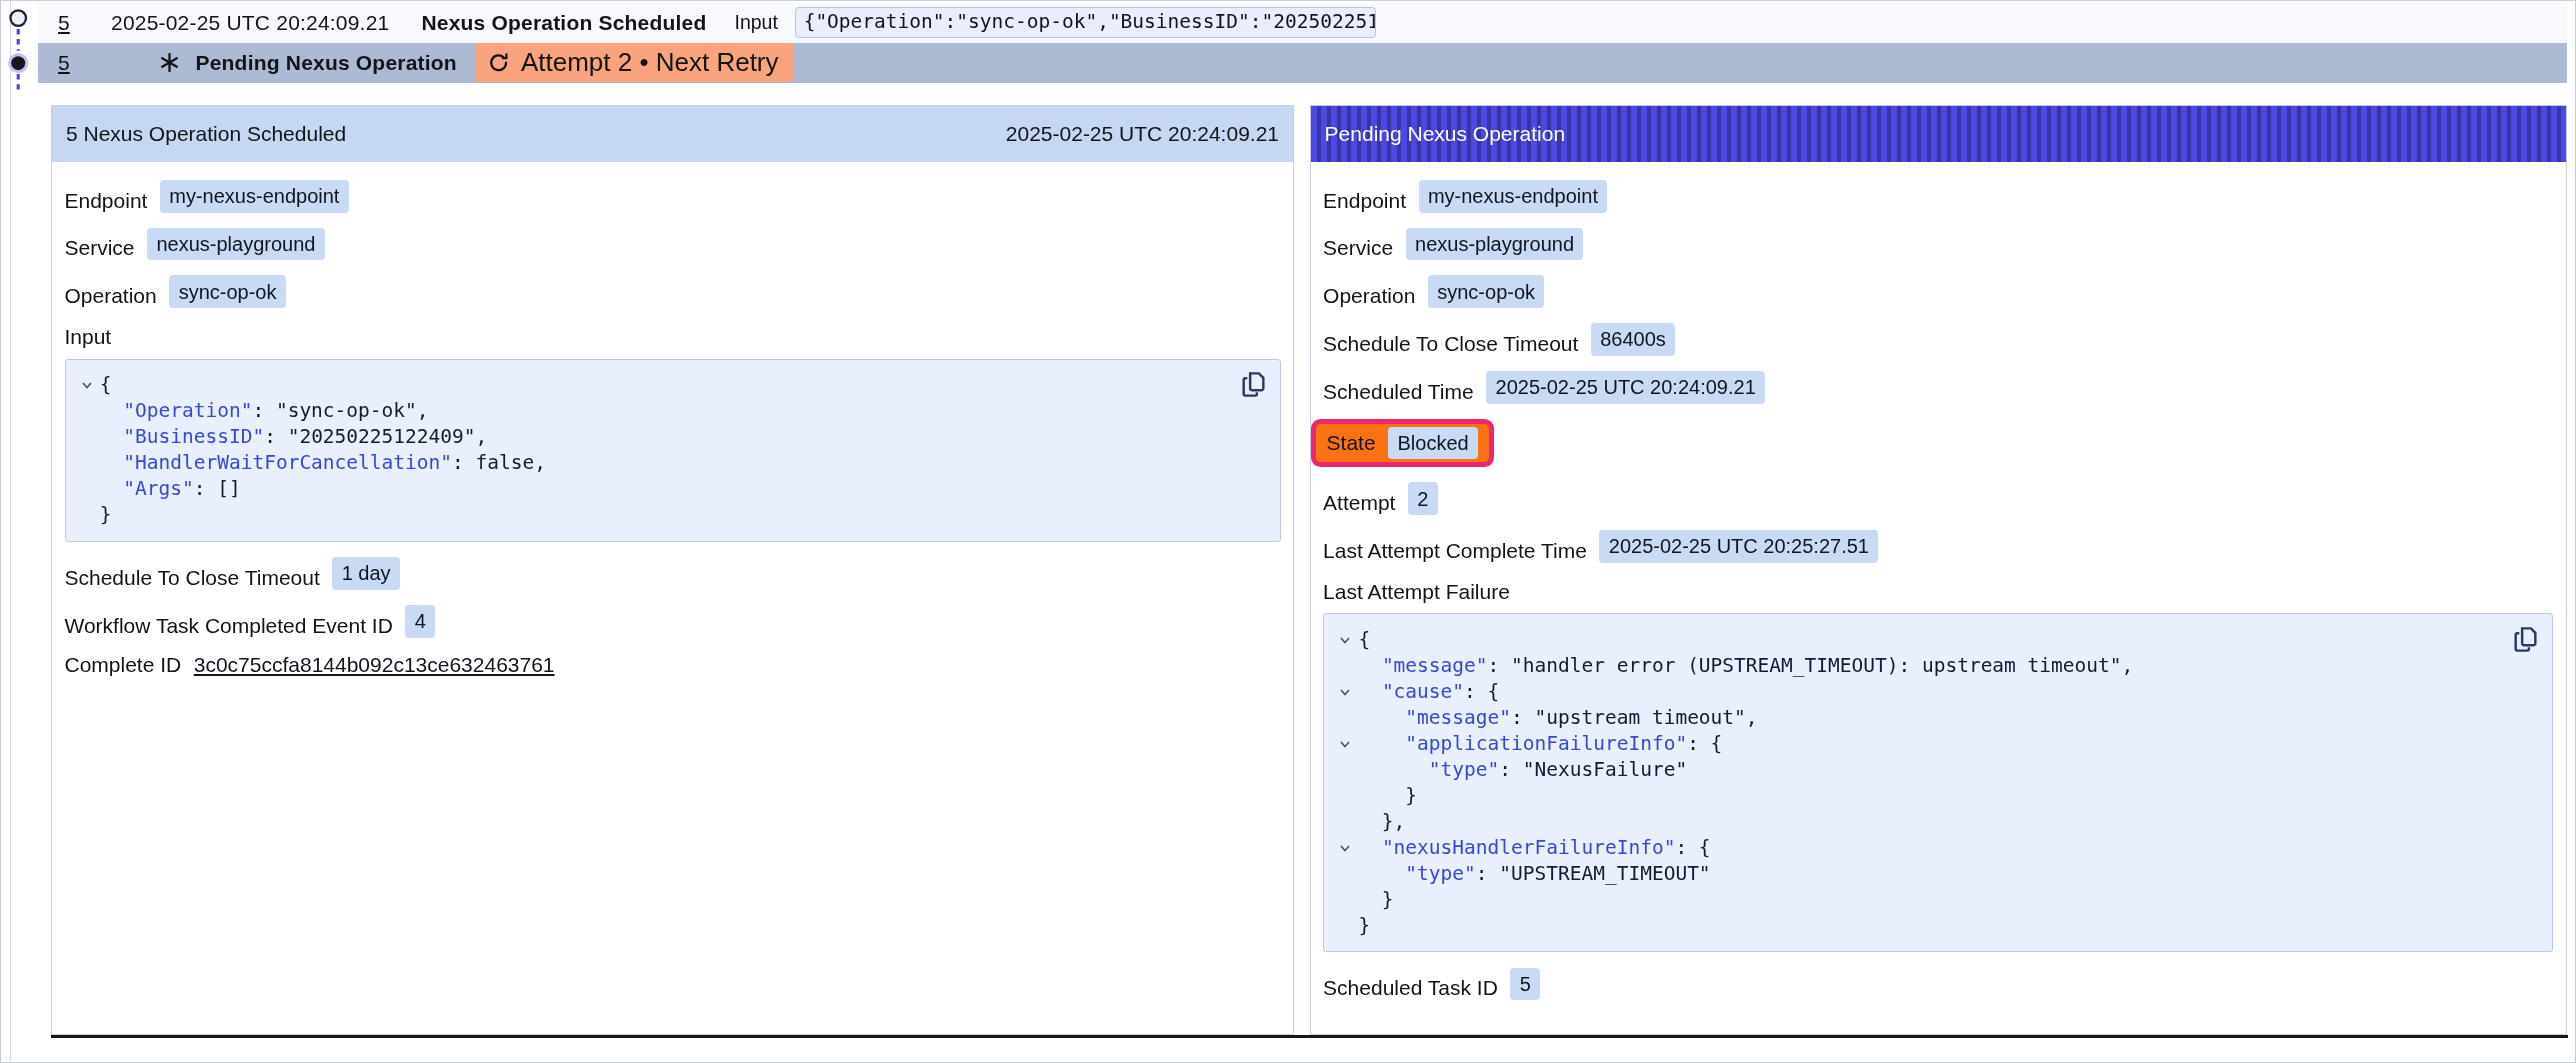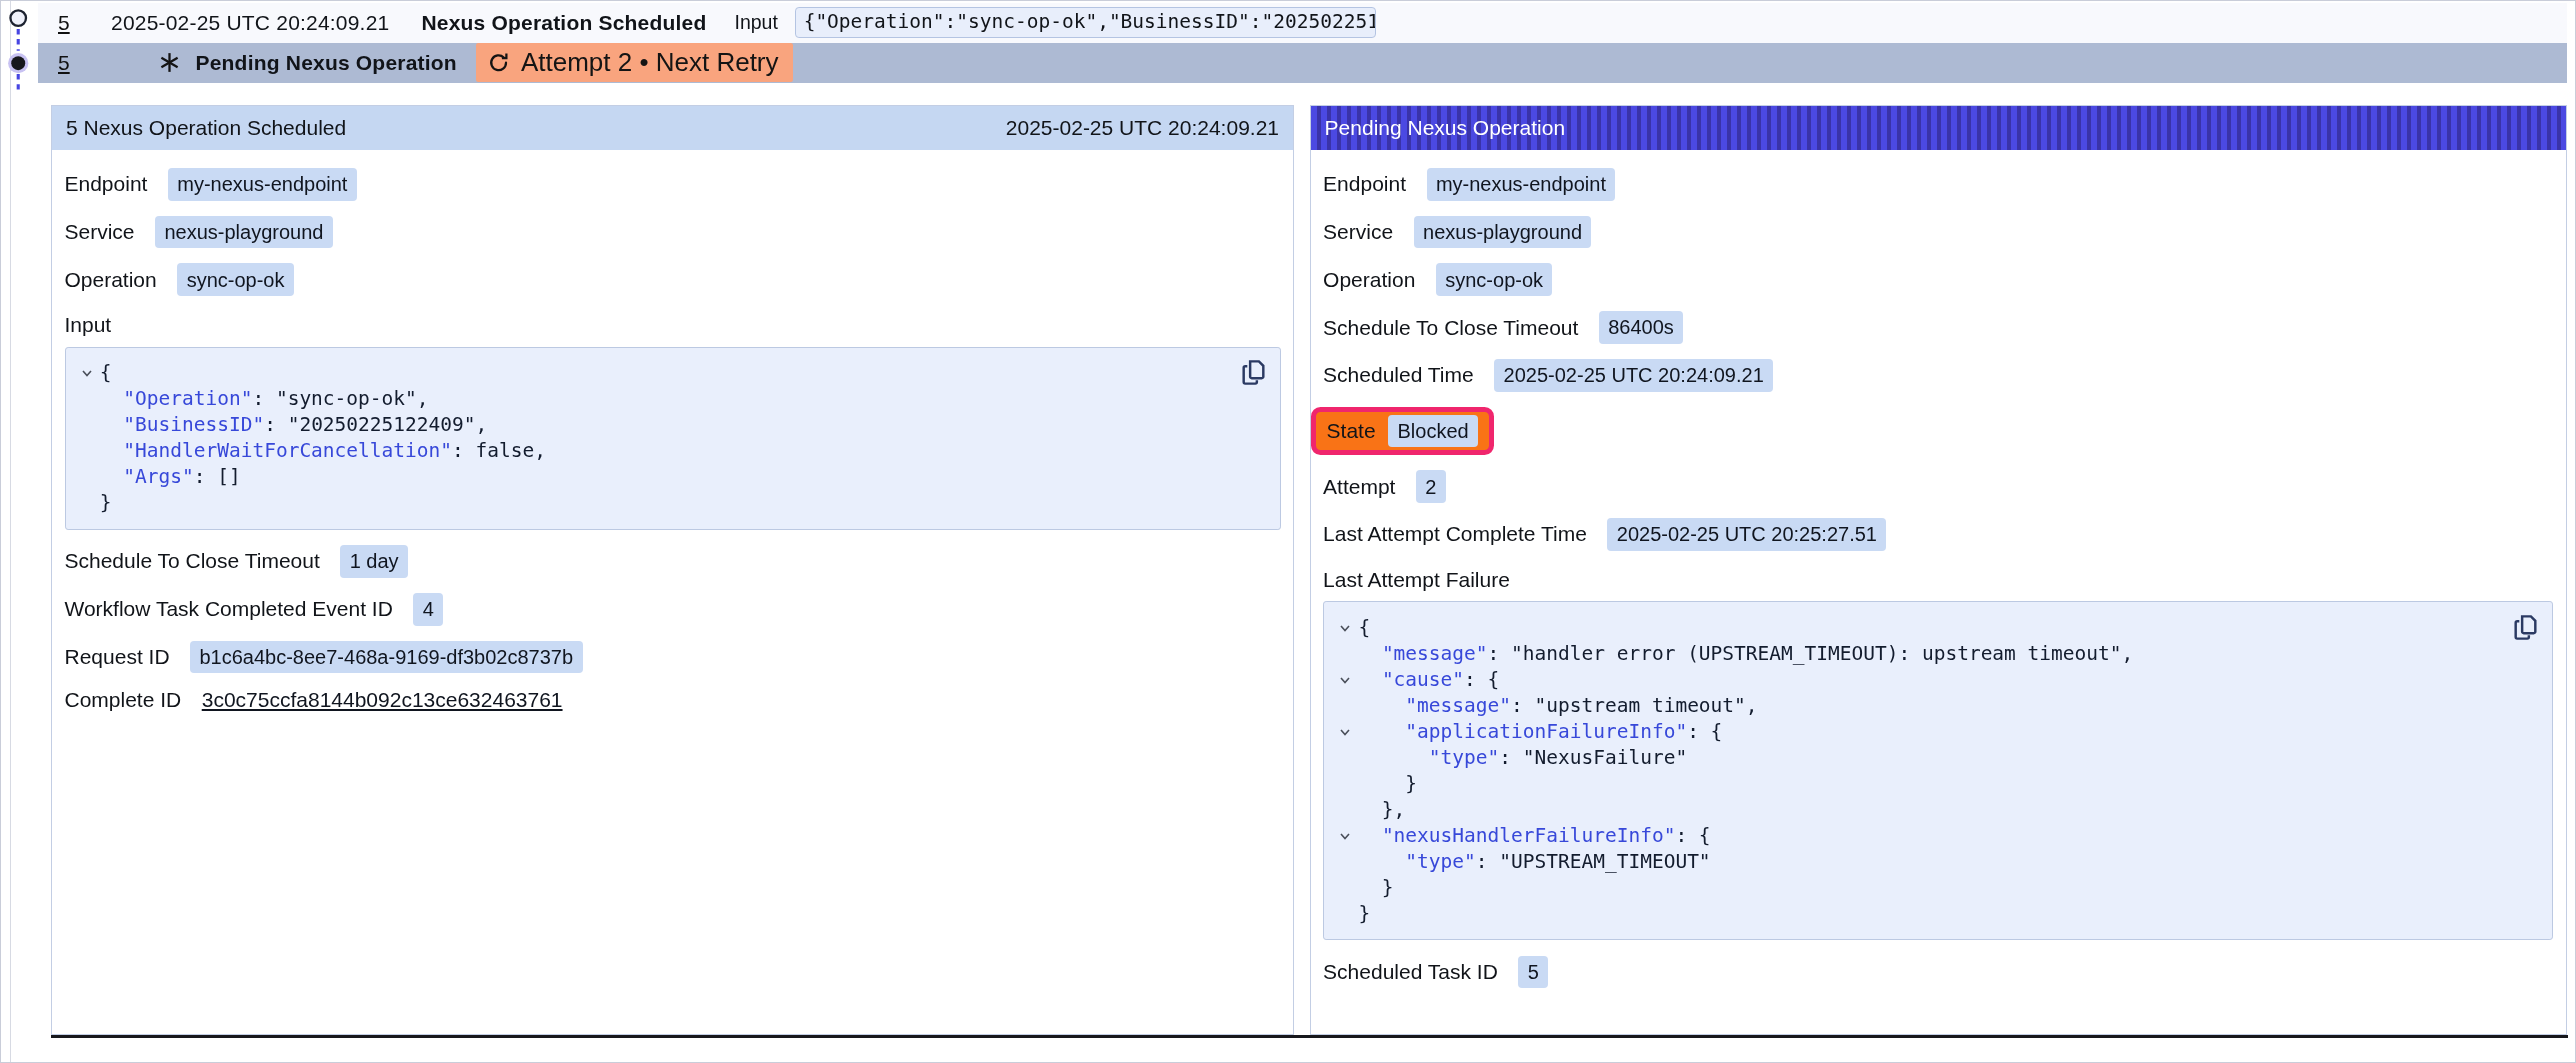--- a/index.html
+++ b/index.html
@@ -47,30 +47,30 @@
   
   .detail {
     position:absolute; left:50px; top:104px; width:2517px; height:933px;
     display:flex; gap:15.6px;
     border-bottom:3.1px solid #17181c;
   }
   .panel { background:#fff; border:1.6px solid #c3cee4; height:100%; overflow:visible; }
   .panel.left  { width:1243px; }
   .panel.right { width:1257px; }
   .panel-header {
-    height:44px; display:flex; align-items:center; justify-content:space-between;
+    height:56px; display:flex; align-items:center; justify-content:space-between;
     padding:0 14px; font-size:21px; font-weight:500; background:var(--hdr);
   }
   .panel-header.striped {
     background:repeating-linear-gradient(90deg, var(--stripe-a) 0 6.2px, var(--stripe-b) 6.2px 10px);
     color:#fff; justify-content:flex-start;
   }
   .panel-body { padding:3.1px 12.5px 0 12.5px; }
 
-  .field-row { margin:15px 0; display:flex; align-items:center; font-size:21px;gap:8px; }
+  .field-row { margin:15px 0; display:flex; align-items:flex-end; font-size:21px; }
   .field-label { margin-right:12.5px; white-space:nowrap; }
   .chip {
     background:var(--chip); border-radius:4px; padding:3.1px 9.4px;
     font-size:20px; line-height:26.5px; color:#10151f; white-space:nowrap;
   }
   .field-link { color:#10151f; text-decoration:underline; font-size:21px; }
   .section-label { margin:17px 0 9.4px 0; font-size:21px; }
 
   .hl-row { margin:7.8px 0; }
   .hl-box {
@@ -206,24 +206,20 @@
 
         <div class="field-row">
           <span class="field-label">Schedule To Close Timeout</span>
           <span class="chip">1 day</span>
         </div>
         <div class="field-row">
           <span class="field-label">Workflow Task Completed Event ID</span>
           <span class="chip">4</span>
         </div>
         <div class="field-row">
-          <span class="field-label">Request ID</span>
-          <span class="chip">b1c6a4bc-8ee7-468a-9169-df3b02c8737b</span>
-        </div>
-        <div class="field-row">
           <span class="field-label">Complete ID</span>
           <a class="field-link">3c0c75ccfa8144b092c13ce632463761</a>
         </div>
       </div>
     </section>
 
     <section class="panel right">
       <div class="panel-header striped">
         <span>Pending Nexus Operation</span>
       </div>

